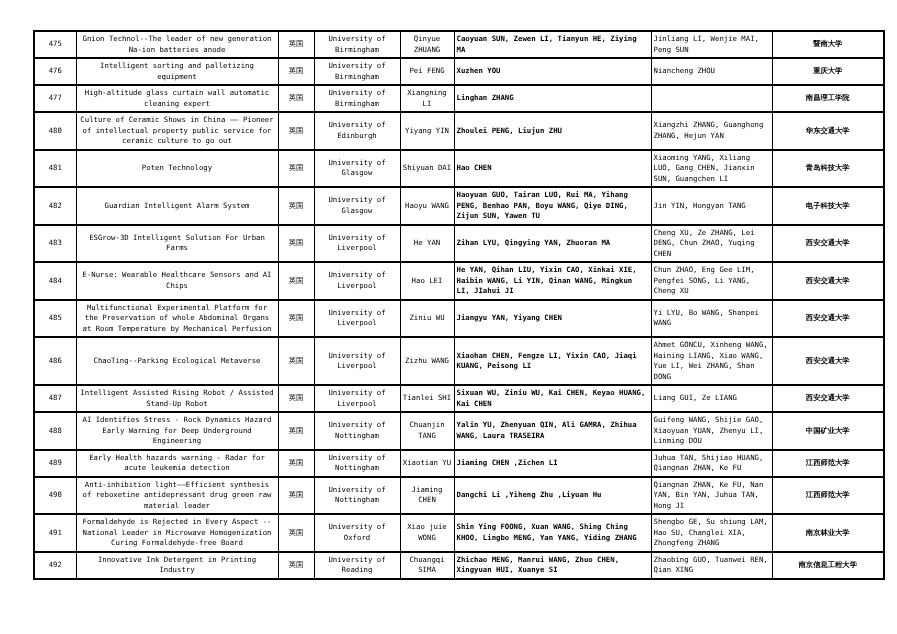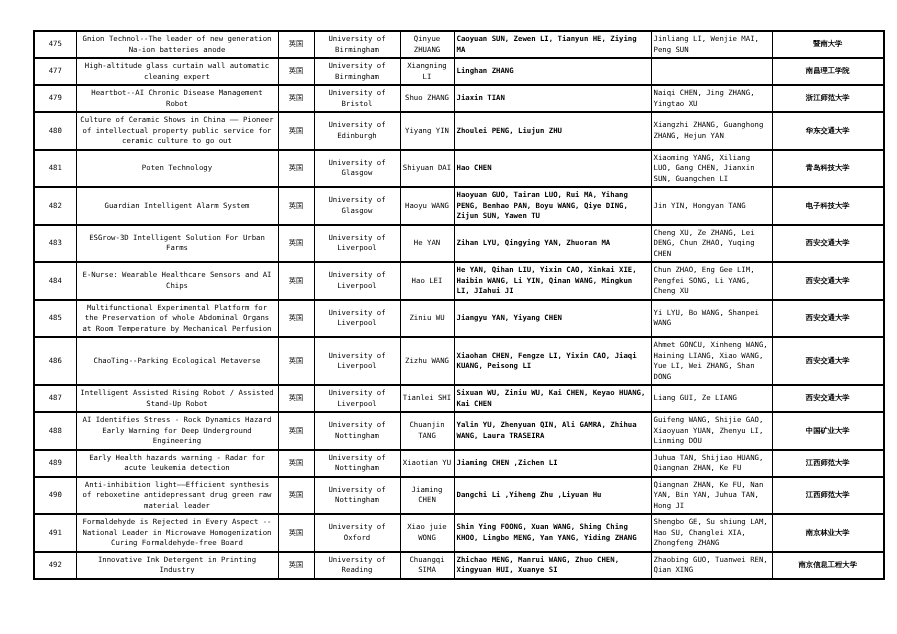--- a/index.html
+++ b/index.html
@@ -76,40 +76,40 @@
           <td class="c-no">475</td>
           <td class="c-project">Gnion Technol--The leader of new generation Na-ion batteries anode</td>
           <td class="c-country">英国</td>
           <td class="c-university">University of Birmingham</td>
           <td class="c-leader">Qinyue ZHUANG</td>
           <td class="c-members">Caoyuan SUN, Zewen LI, Tianyun HE, Ziying MA</td>
           <td class="c-advisors">Jinliang LI, Wenjie MAI, Peng SUN</td>
           <td class="c-cnuni">暨南大学</td>
         </tr>
         <tr>
+          <td class="c-no">476</td>
+          <td class="c-project">Intelligent sorting and palletizing equipment</td>
+          <td class="c-country">英国</td>
+          <td class="c-university">University of Birmingham</td>
+          <td class="c-leader">Pei FENG</td>
+          <td class="c-members">Xuzhen YOU</td>
+          <td class="c-advisors">Niancheng ZHOU</td>
+          <td class="c-cnuni">重庆大学</td>
+        </tr>
+        <tr>
           <td class="c-no">477</td>
           <td class="c-project">High-altitude glass curtain wall automatic cleaning expert</td>
           <td class="c-country">英国</td>
           <td class="c-university">University of Birmingham</td>
           <td class="c-leader">Xiangning LI</td>
           <td class="c-members">Linghan ZHANG</td>
           <td class="c-advisors"></td>
           <td class="c-cnuni">南昌理工学院</td>
         </tr>
         <tr>
-          <td class="c-no">479</td>
-          <td class="c-project">Heartbot--AI Chronic Disease Management Robot</td>
-          <td class="c-country">英国</td>
-          <td class="c-university">University of Bristol</td>
-          <td class="c-leader">Shuo ZHANG</td>
-          <td class="c-members">Jiaxin TIAN</td>
-          <td class="c-advisors">Naiqi CHEN, Jing ZHANG, Yingtao XU</td>
-          <td class="c-cnuni">浙江师范大学</td>
-        </tr>
-        <tr>
           <td class="c-no">480</td>
           <td class="c-project">Culture of Ceramic Shows in China —— Pioneer of intellectual property public service for ceramic culture to go out</td>
           <td class="c-country">英国</td>
           <td class="c-university">University of Edinburgh</td>
           <td class="c-leader">Yiyang YIN</td>
           <td class="c-members">Zhoulei PENG, Liujun ZHU</td>
           <td class="c-advisors">Xiangzhi ZHANG, Guanghong ZHANG, Hejun YAN</td>
           <td class="c-cnuni">华东交通大学</td>
         </tr>
         <tr>

